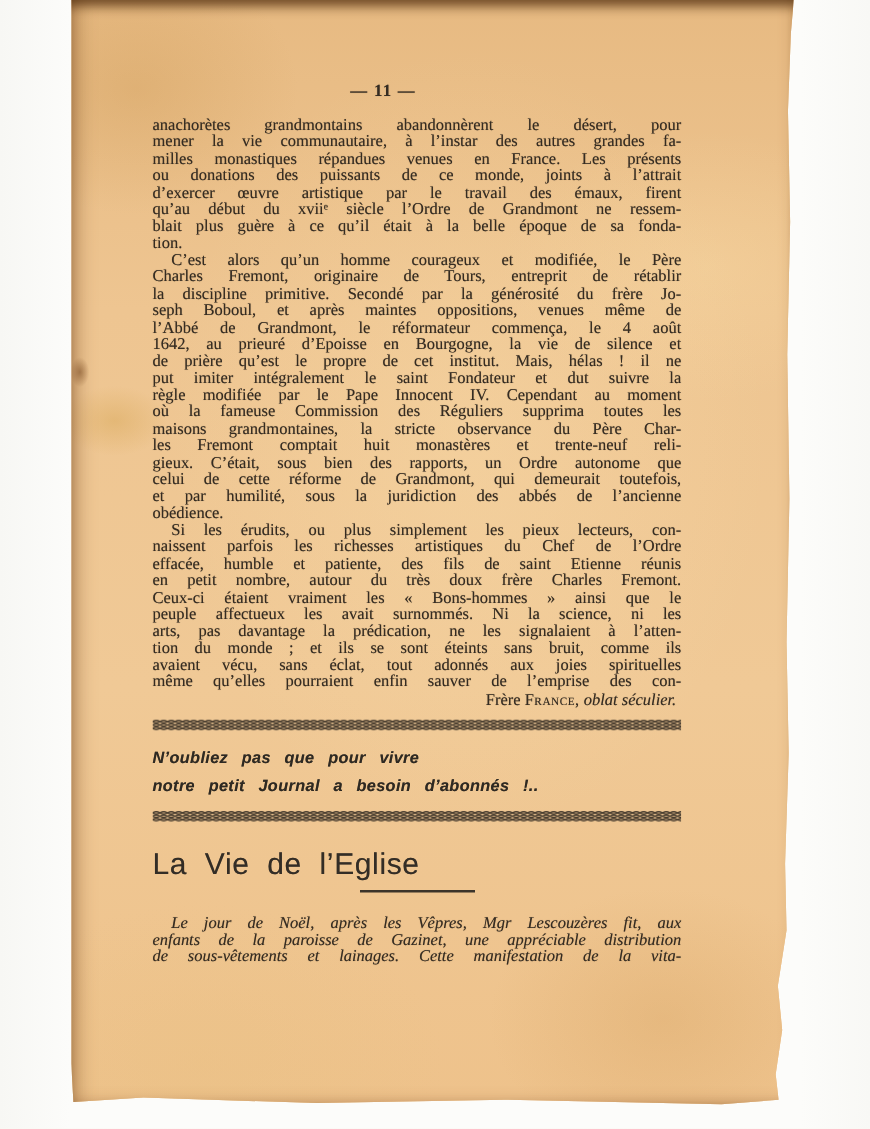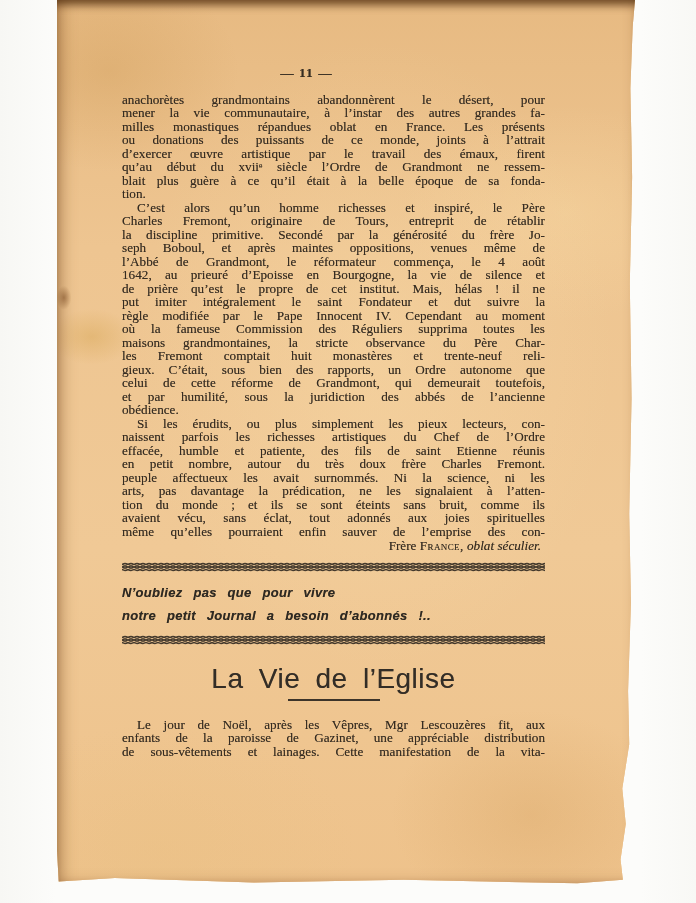--- a/index.html
+++ b/index.html
@@ -87,60 +87,60 @@
     font-style: italic;
     font-size: 13px;
     line-height: 23px;
     color: #2e2922;
     word-spacing: 7px;
     letter-spacing: 0.3px;
     text-shadow: 0 0 0.5px rgba(46,41,34,0.6);
   }
   .section-title {
     margin-top: 21px;
-    text-align: center;
+    text-align: left;
     font-family: "Liberation Sans", sans-serif;
     font-weight: 400;
-    font-size: 28px;
+    font-size: 24px;
     line-height: 26px;
     color: #332d26;
     word-spacing: 7px;
     letter-spacing: 0.5px;
     text-shadow: 0 0 0.5px rgba(51,45,38,0.5);
   }
   .title-rule {
     width: 92px;
     height: 2px;
     background: #3c342a;
     margin: 7px auto 0 auto;
   }
-  .section-body { margin-top: 17px; }
+  .section-body { margin-top: 17px; font-style: italic; }
 </style>
 </head>
 <body>
 
 <div class="scan">
   <div class="paper">
     <div class="column">
 
       <div class="page-number">— 11 —</div>
 
       <div class="article">
         <div class="para">
             <div class="line">anachorètes grandmontains abandonnèrent le désert, pour</div>
             <div class="line">mener la vie communautaire, à l’instar des autres grandes fa-</div>
-            <div class="line">milles monastiques répandues oblat en France. Les présents</div>
+            <div class="line">milles monastiques répandues venues en France. Les présents</div>
             <div class="line">ou donations des puissants de ce monde, joints à l’attrait</div>
             <div class="line">d’exercer œuvre artistique par le travail des émaux, firent</div>
             <div class="line">qu’au début du xviiᵉ siècle l’Ordre de Grandmont ne ressem-</div>
             <div class="line">blait plus guère à ce qu’il était à la belle époque de sa fonda-</div>
             <div class="line last">tion.</div>
           </div>
         <div class="para indent">
-            <div class="line">C’est alors qu’un homme richesses et inspiré, le Père</div>
+            <div class="line">C’est alors qu’un homme courageux et modifiée, le Père</div>
             <div class="line">Charles Fremont, originaire de Tours, entreprit de rétablir</div>
             <div class="line">la discipline primitive. Secondé par la générosité du frère Jo-</div>
             <div class="line">seph Boboul, et après maintes oppositions, venues même de</div>
             <div class="line">l’Abbé de Grandmont, le réformateur commença, le 4 août</div>
             <div class="line">1642, au prieuré d’Epoisse en Bourgogne, la vie de silence et</div>
             <div class="line">de prière qu’est le propre de cet institut. Mais, hélas ! il ne</div>
             <div class="line">put imiter intégralement le saint Fondateur et dut suivre la</div>
             <div class="line">règle modifiée par le Pape Innocent IV. Cependant au moment</div>
             <div class="line">où la fameuse Commission des Réguliers supprima toutes les</div>
             <div class="line">maisons grandmontaines, la stricte observance du Père Char-</div>
@@ -148,20 +148,21 @@
             <div class="line">gieux. C’était, sous bien des rapports, un Ordre autonome que</div>
             <div class="line">celui de cette réforme de Grandmont, qui demeurait toutefois,</div>
             <div class="line">et par humilité, sous la juridiction des abbés de l’ancienne</div>
             <div class="line last">obédience.</div>
           </div>
         <div class="para indent">
             <div class="line">Si les érudits, ou plus simplement les pieux lecteurs, con-</div>
             <div class="line">naissent parfois les richesses artistiques du Chef de l’Ordre</div>
             <div class="line">effacée, humble et patiente, des fils de saint Etienne réunis</div>
             <div class="line">en petit nombre, autour du très doux frère Charles Fremont.</div>
+            <div class="line">Ceux-ci étaient vraiment les « Bons-hommes » ainsi que le</div>
             <div class="line">peuple affectueux les avait surnommés. Ni la science, ni les</div>
             <div class="line">arts, pas davantage la prédication, ne les signalaient à l’atten-</div>
             <div class="line">tion du monde ; et ils se sont éteints sans bruit, comme ils</div>
             <div class="line">avaient vécu, sans éclat, tout adonnés aux joies spirituelles</div>
             <div class="line">même qu’elles pourraient enfin sauver de l’emprise des con-</div>
           </div>
 
         <div class="signature"><span>Frère</span> <span class="sc">France,</span> <span class="it">oblat séculier.</span></div>
       </div>
 

